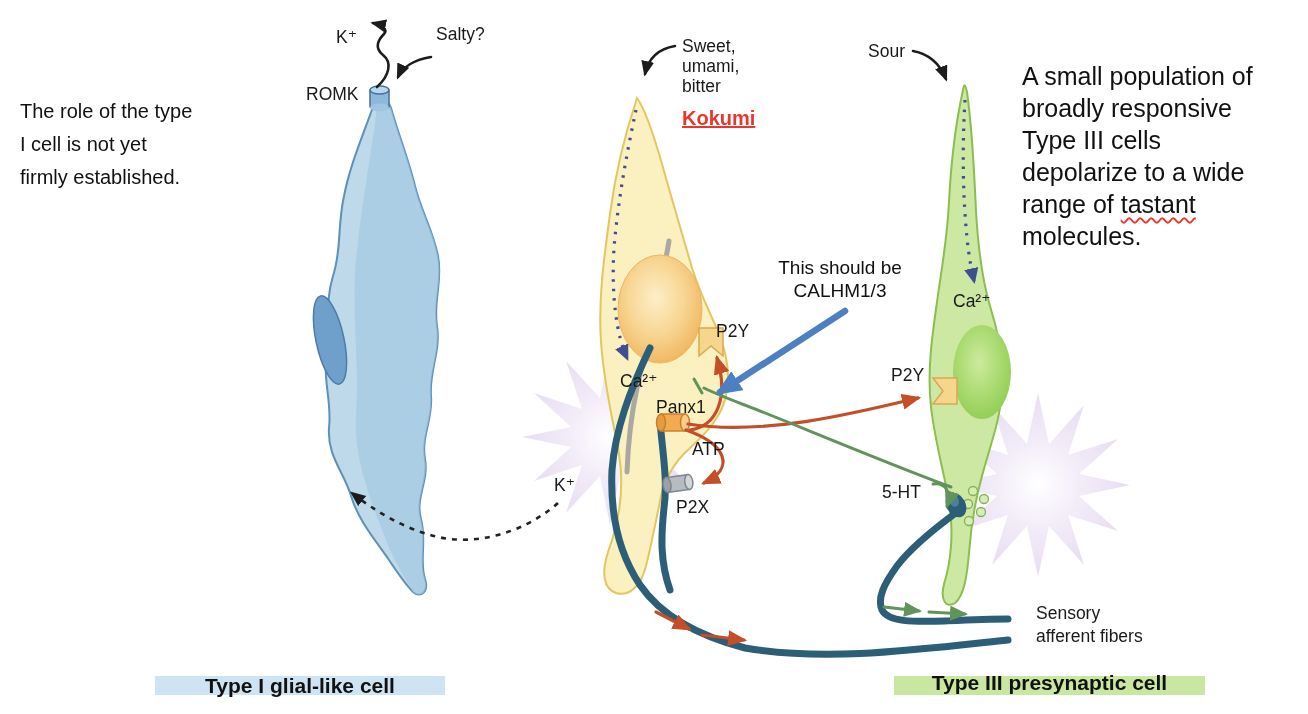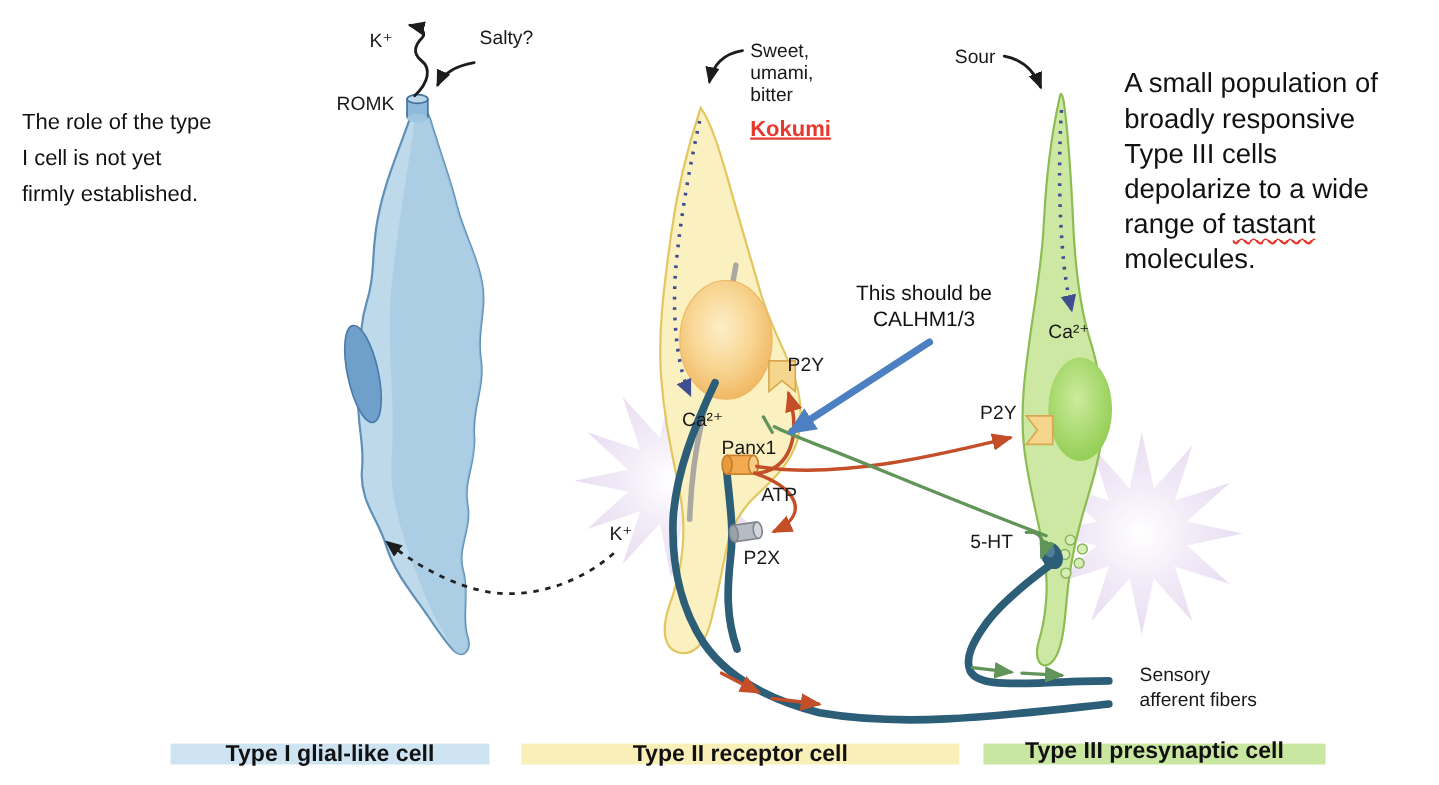--- a/index.html
+++ b/index.html
@@ -211,20 +211,17 @@
   <div class="label" style="left:891px;top:365px;">P2Y</div>
   <div class="label" style="left:953px;top:291px;">Ca²⁺</div>
   <div class="label" style="left:882px;top:482px;">5-HT</div>
 
   <div class="label fibers-label" style="left:1016px;top:602px;margin-left:20px;">Sensory
 afferent fibers</div>
 
   <div class="legend-box t1">
       <span>Type I glial-like cell</span>
     </div>
-  <div class="legend-box t2">
-      <span>Type II receptor cell</span>
-    </div>
   <div class="legend-box t3">
       <span>Type III presynaptic cell</span>
     </div>
 
 </div>
 
 </body></html>

